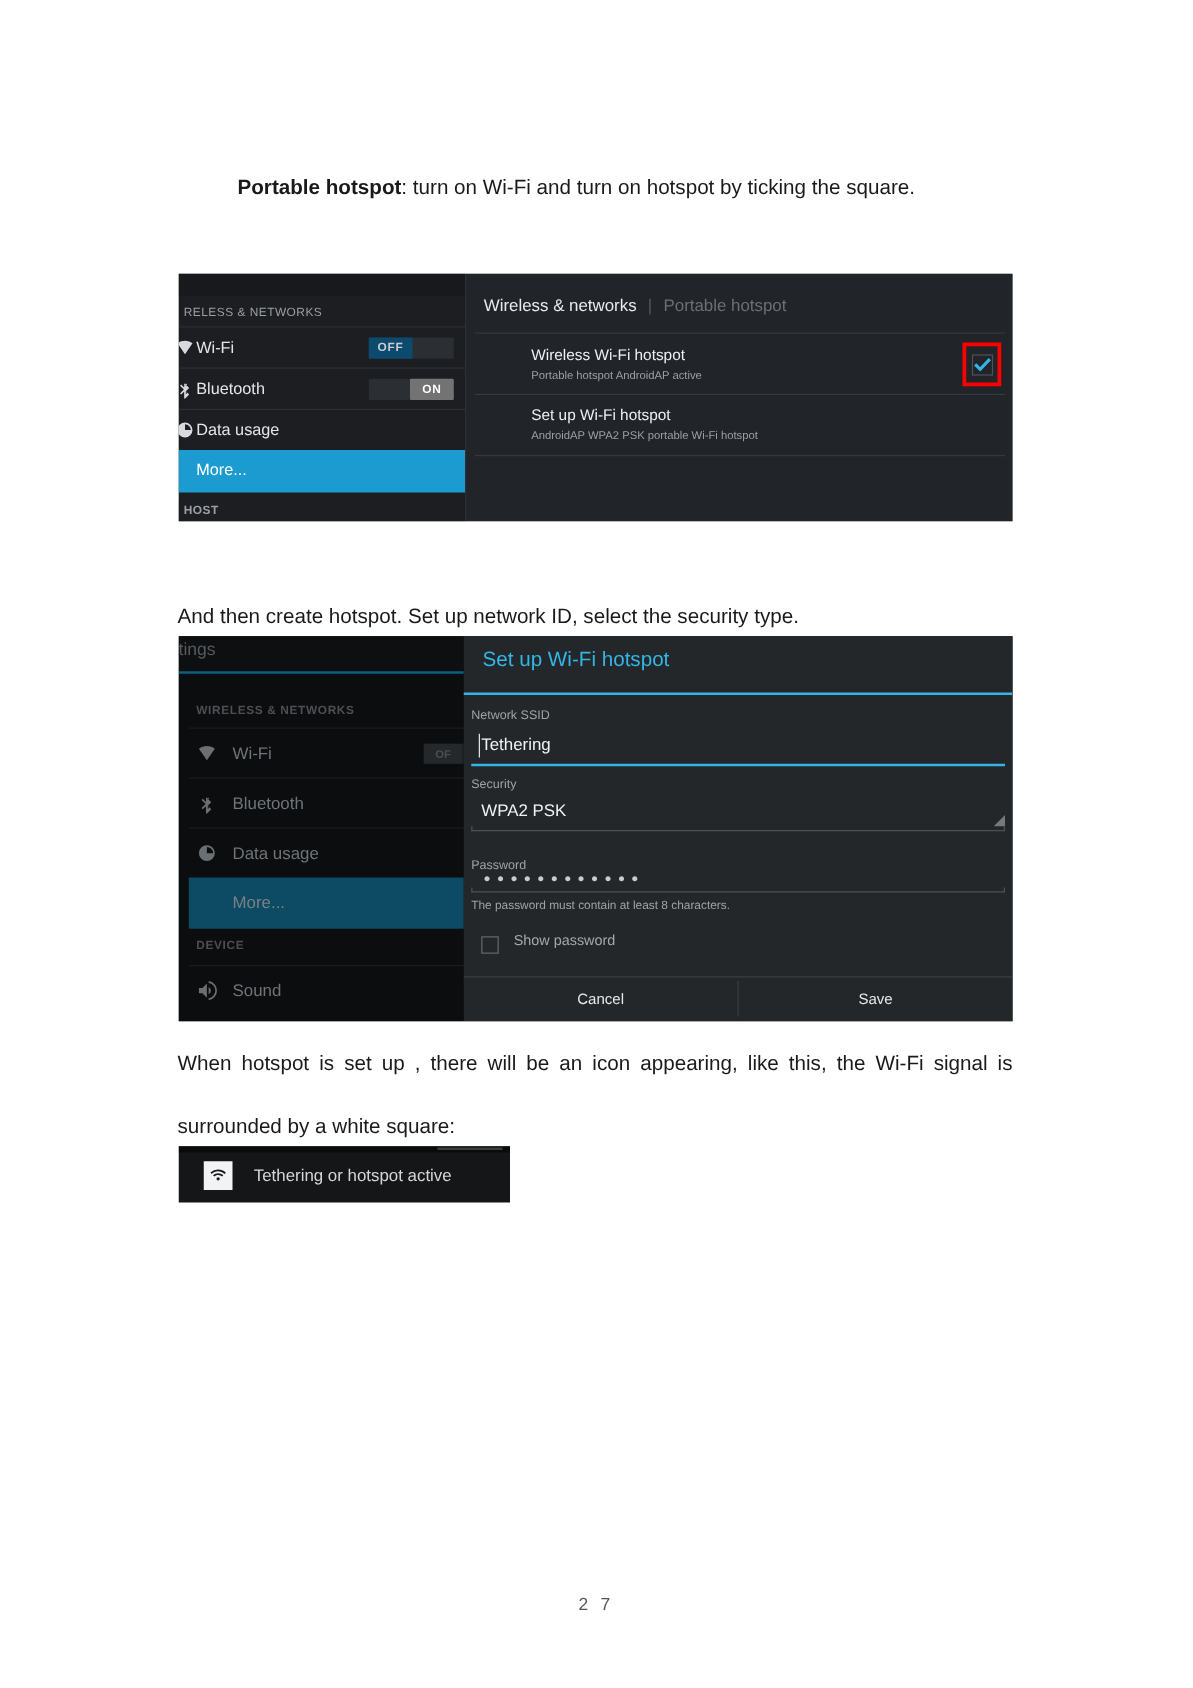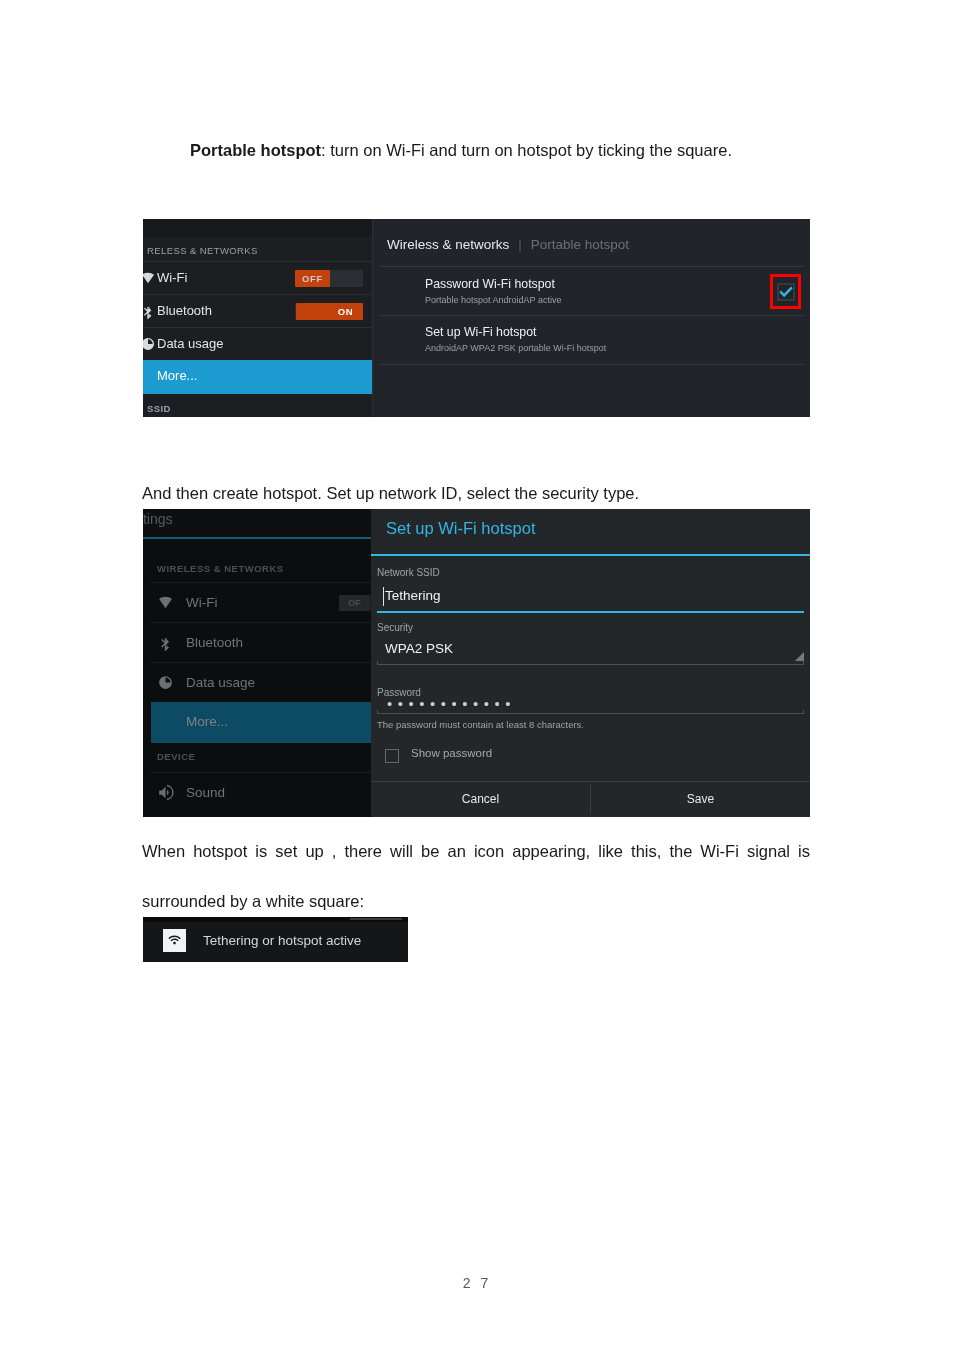--- a/index.html
+++ b/index.html
@@ -137,22 +137,22 @@
     top: 0;
     width: 35px;
     height: 17px;
     line-height: 17px;
     text-align: center;
     font-size: 9.5px;
     font-weight: bold;
     letter-spacing: .6px;
     border-radius: 1px;
   }
-  .toggle.off .thumb { left: 0; background: #c2410c; color: #c9ccd1; }
-  .toggle.on  .thumb { right: 0; background: #c2410c; color: #ffffff; padding-left: 32px; }
+  .toggle.off .thumb { left: 0; background: #0c4a6e; color: #c9ccd1; }
+  .toggle.on  .thumb { right: 0; background: #737373; color: #ffffff; }
 
   .s1-footer {
     position: absolute;
     left: 0;
     bottom: 0;
     width: 229px;
     height: 16px;
     line-height: 16px;
     font-size: 9.5px;
     font-weight: bold;
@@ -561,31 +561,31 @@
               <path d="M12 3a9 9 0 100 18 9 9 0 000-18zm0 2a7 7 0 017 7h-7V5z"></path>
             </svg>
         </span>
         <span class="s1-lbl">Data usage</span>
       </div>
 
       <div class="s1-row sel" style="top:141px;height:34px;">
         <span class="s1-lbl">More...</span>
       </div>
 
-      <div class="s1-footer">SSID</div>
+      <div class="s1-footer">HOST</div>
     </div>
 
     <div class="s1-right">
 
       <div class="s1-crumb">
         <span>Wireless &amp; networks</span><span class="sep">|</span><span class="dim">Portable hotspot</span>
       </div>
 
       <div class="s1-item" style="top:47px;height:49px;">
-        <span class="t" style="top:10px;">Password Wi-Fi hotspot</span>
+        <span class="t" style="top:10px;">Wireless Wi-Fi hotspot</span>
         <span class="s" style="top:28px;">Portable hotspot AndroidAP active</span>
         <span class="s1-redbox">
           <span class="s1-check">
             <svg viewBox="0 0 24 24" width="15" height="15" fill="none" stroke="#33b5e5" stroke-width="4" stroke-linecap="square">
                 <path d="M4 12.5l5 5L20 6"></path>
               </svg>
           </span>
         </span>
       </div>
 

